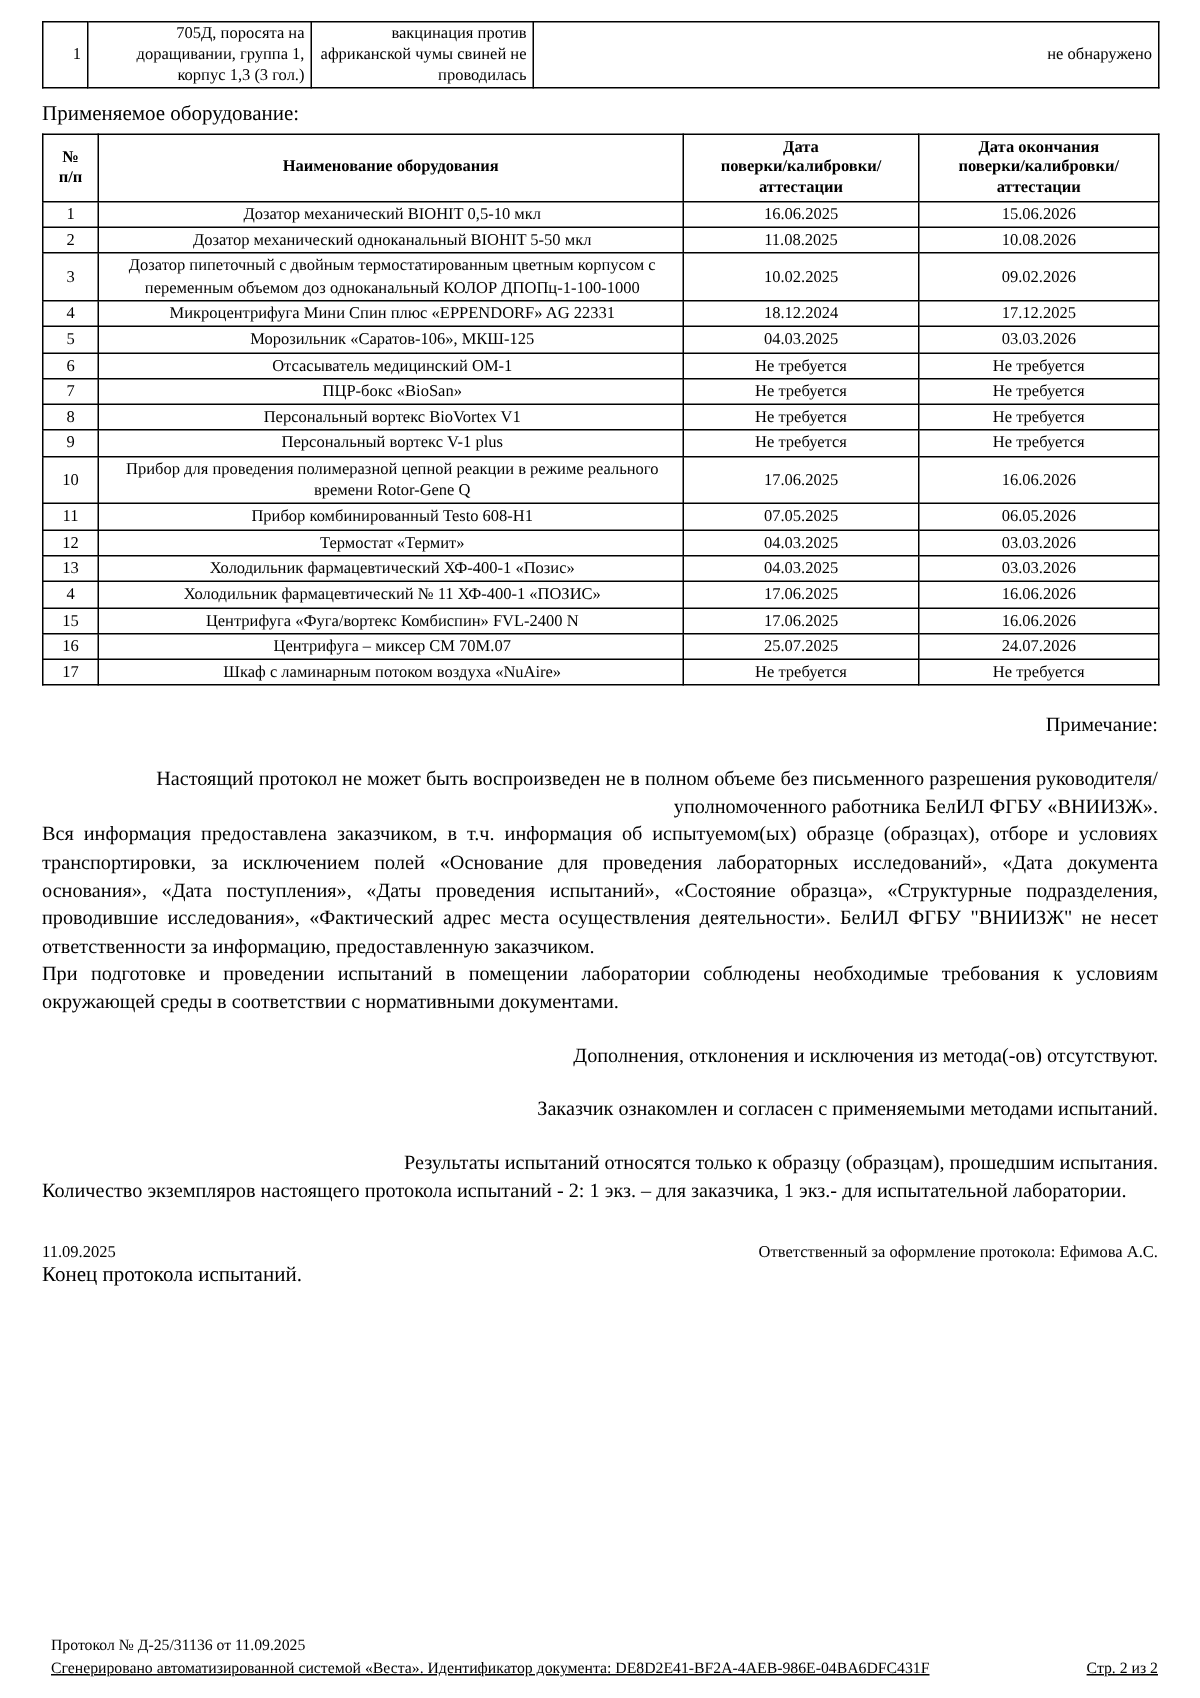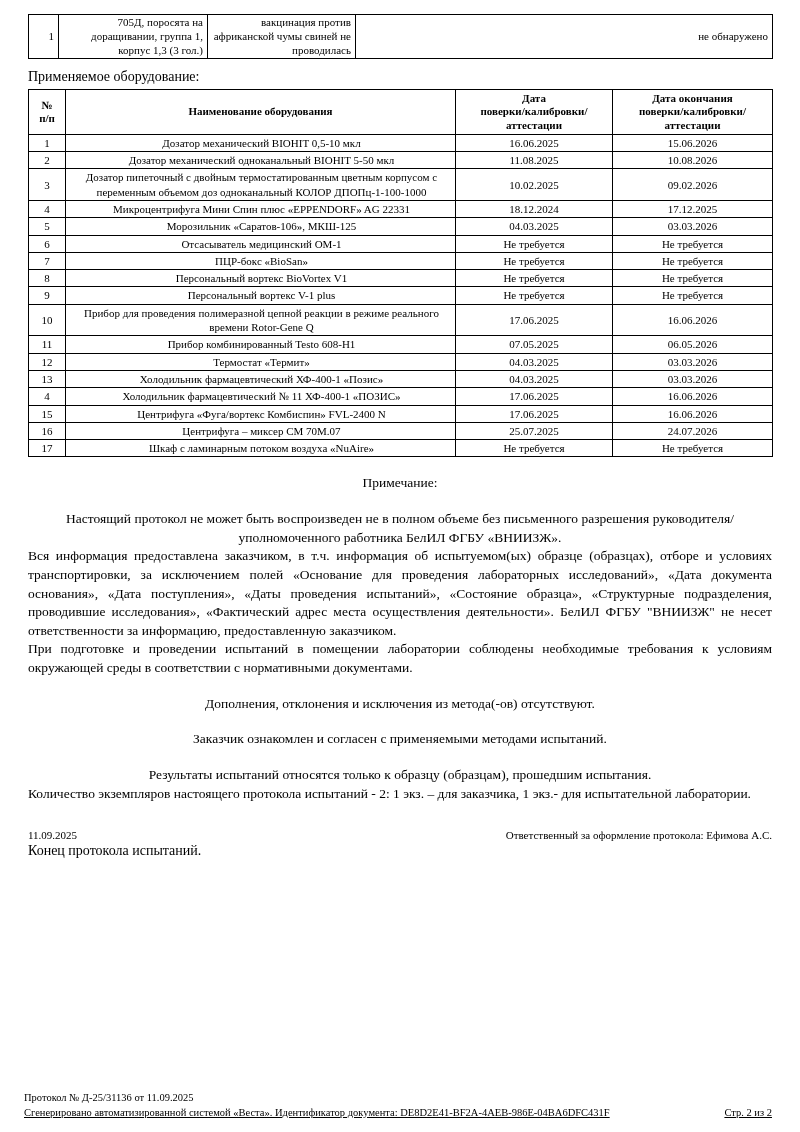--- a/index.html
+++ b/index.html
@@ -23,27 +23,27 @@
   
   .equip-table{font-size:11px;line-height:1.3;}
   .equip-table thead td{text-align:center;font-weight:bold;white-space:pre-line;line-height:1.2;padding:2px 3px;}
   .equip-table td.col-num{text-align:center;}
   .equip-table td.col-name{text-align:center;padding-left:6px;font-family:Liberation Serif, serif;}
   .equip-table td.col-date{text-align:center;}
   
   .notes{font-size:13.5px;line-height:1.38;margin-top:3px;}
   .notes .note-heading{margin:0;}
   .notes p{margin:0;text-align:justify;}
-  .notes p.no-justify{text-align:center;margin-top:17px;}
+  .notes p.no-justify{text-align:right;margin-top:17px;}
   
   .sign-row{display:flex;justify-content:space-between;font-size:11px;margin-top:26px;}
   .end-line{font-size:14px;margin-top:2px;}
   
   .footer{
-    position:absolute;left:24px;right:28px;bottom:12px;
+    position:absolute;left:34px;right:28px;bottom:12px;
     font-size:10.5px;line-height:1.45;
   }
   .footer-line2{display:flex;justify-content:space-between;text-decoration:underline;}
 </style>
 </head>
 <body>
 
 <div class="page">
   <div class="content">
 

